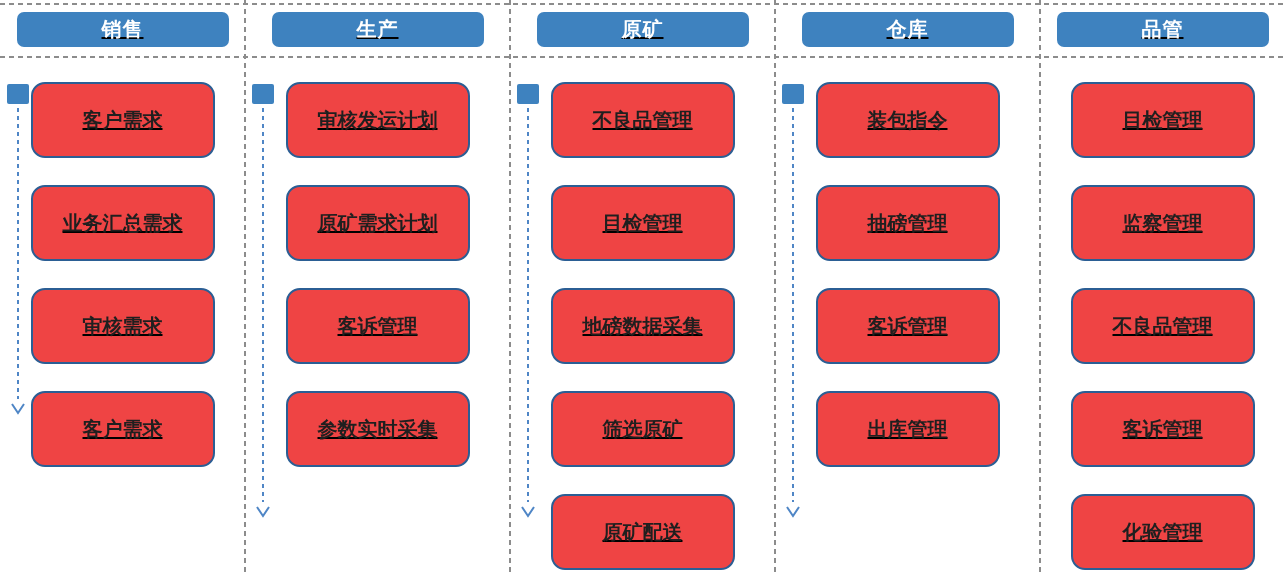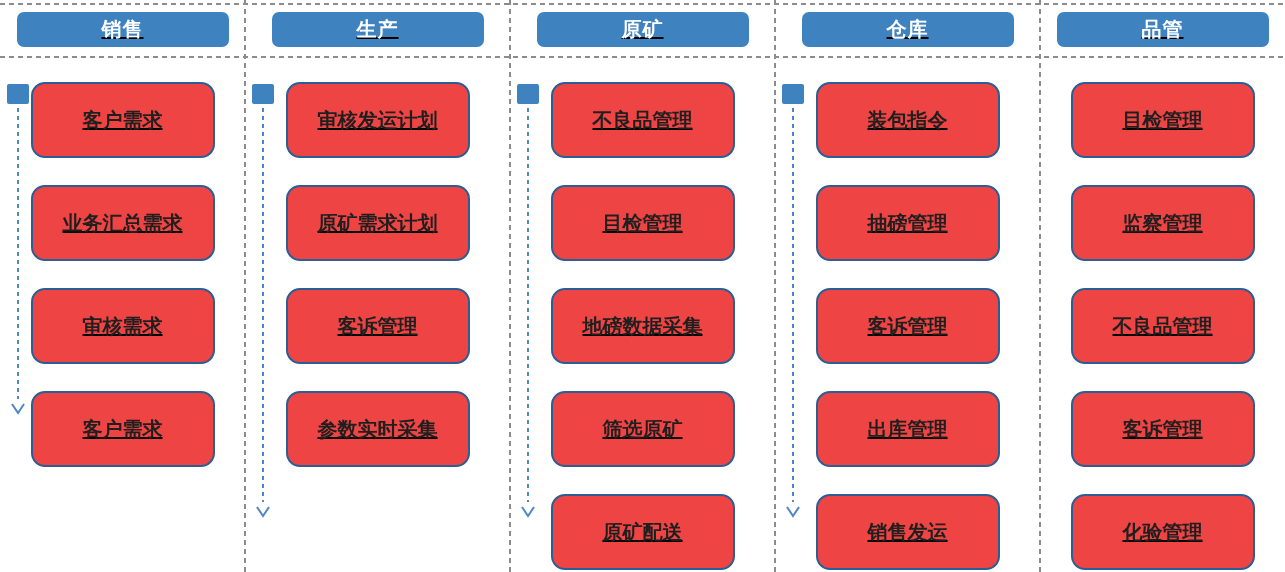--- a/index.html
+++ b/index.html
@@ -127,21 +127,20 @@
             <div class="rail-line" style="height: 394px;"></div>
             <svg width="16" height="14" class="rail-chevron" style="top: 420px;">
               <polyline points="2,3 8,12 14,3" fill="none" stroke="#4F86C6" stroke-width="2"></polyline>
             </svg>
           </div>
           <div class="boxes">
             <div class="box">装包指令</div>
             <div class="box">抽磅管理</div>
             <div class="box">客诉管理</div>
             <div class="box">出库管理</div>
-            <div class="box">销售发运</div>
           </div>
         </div>
       </section>
       <section class="col">
         <div class="col-header">品管</div>
         <div class="col-body">
           <div class="boxes">
             <div class="box">目检管理</div>
             <div class="box">监察管理</div>
             <div class="box">不良品管理</div>

